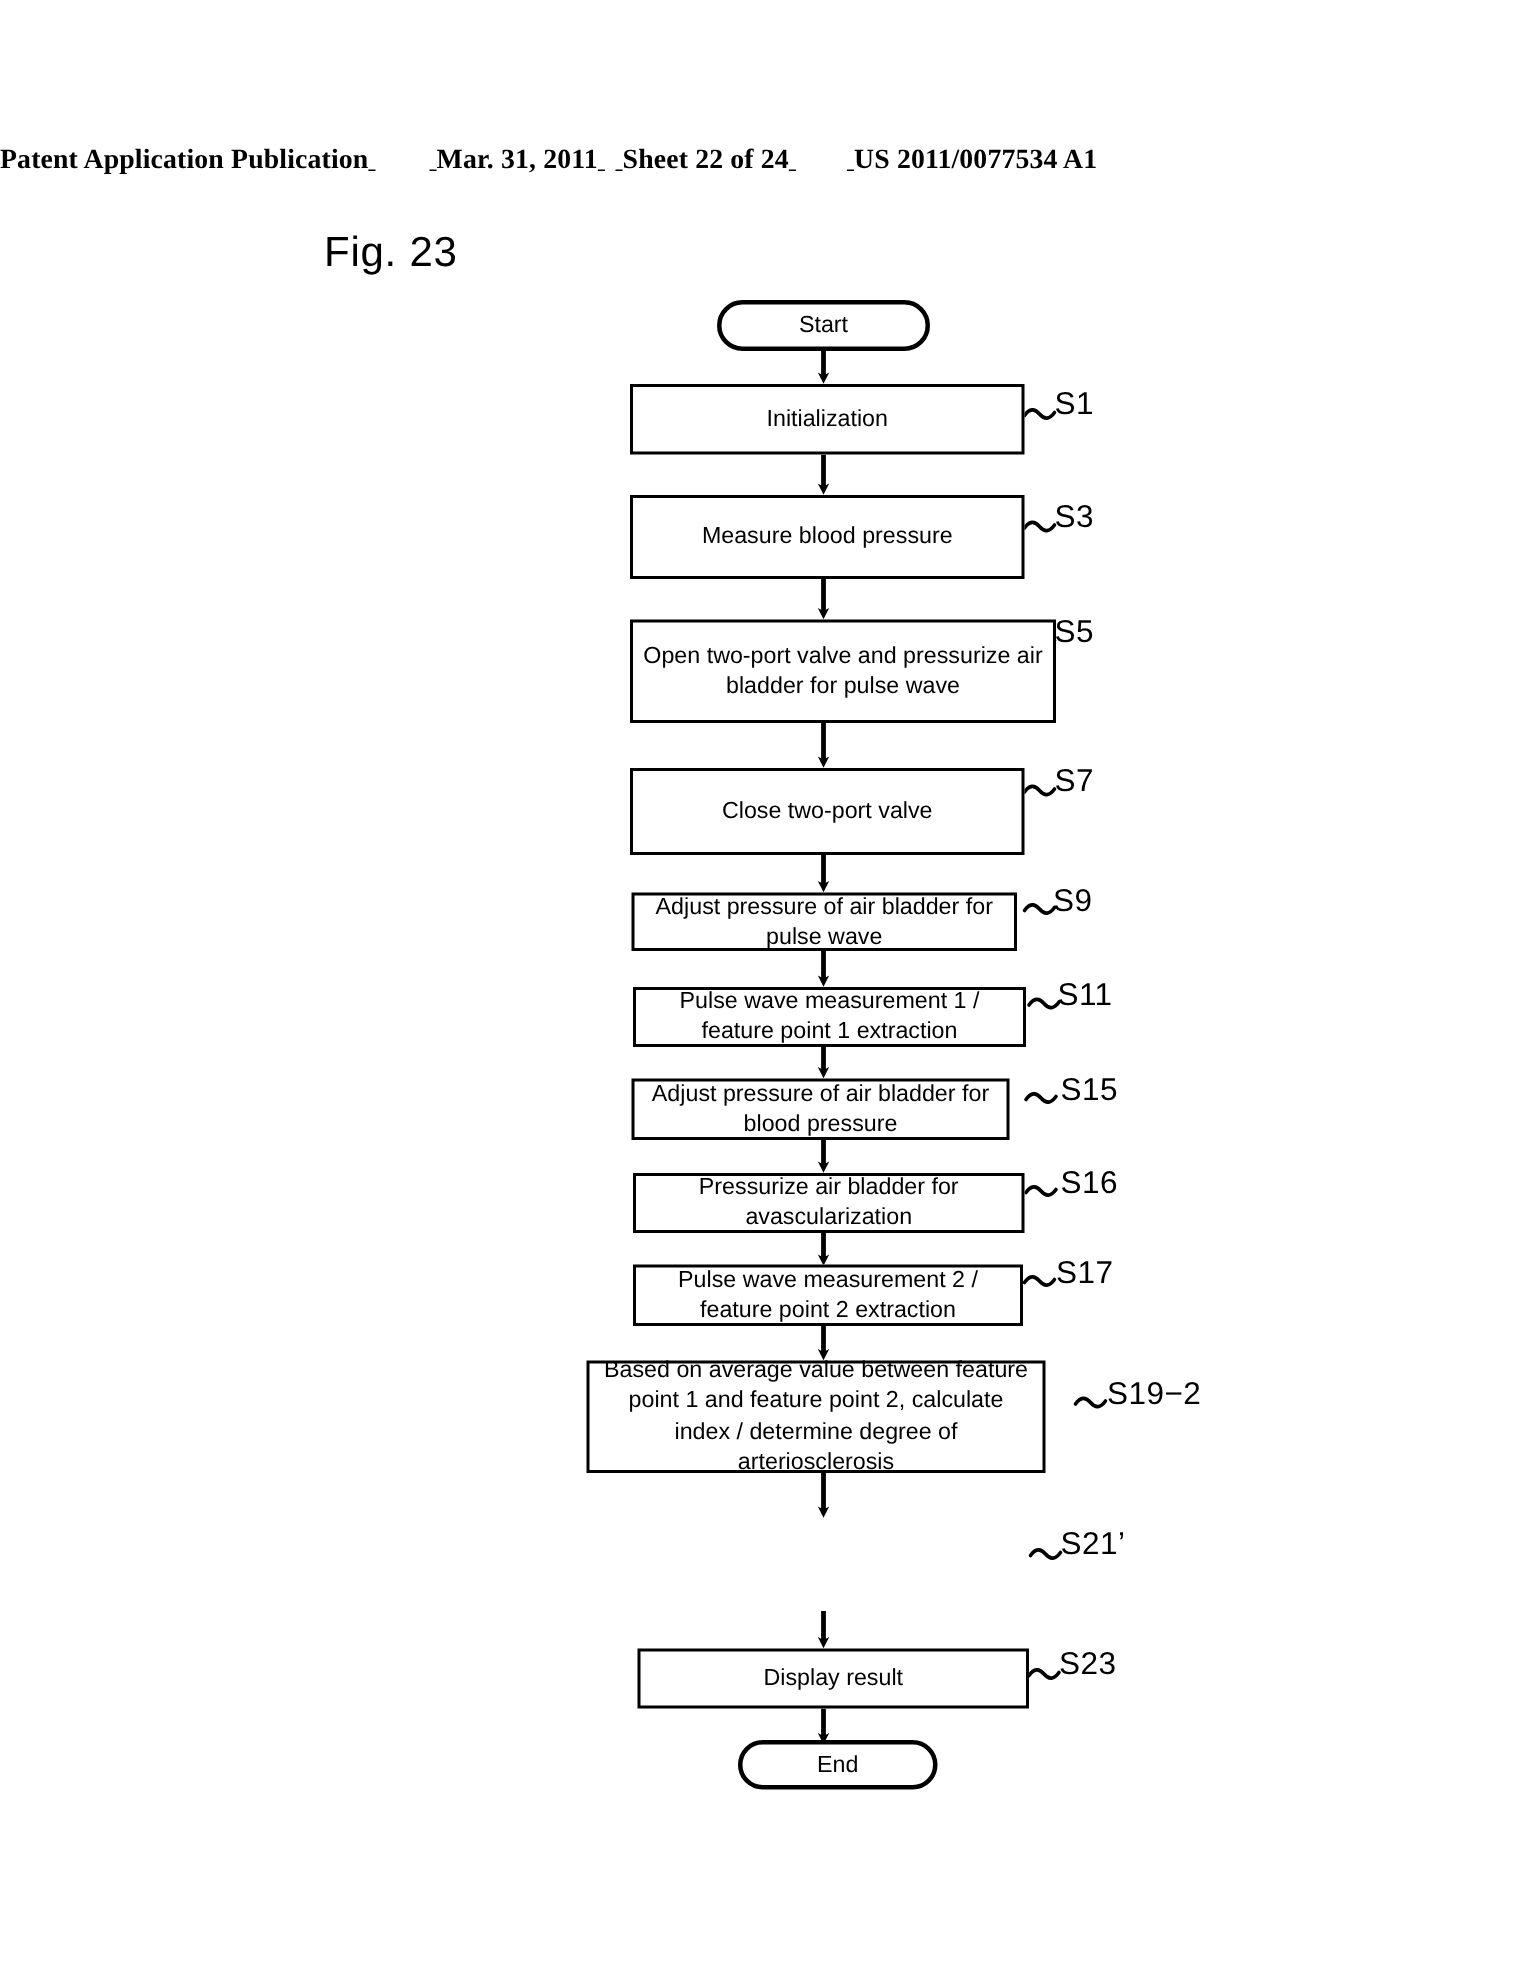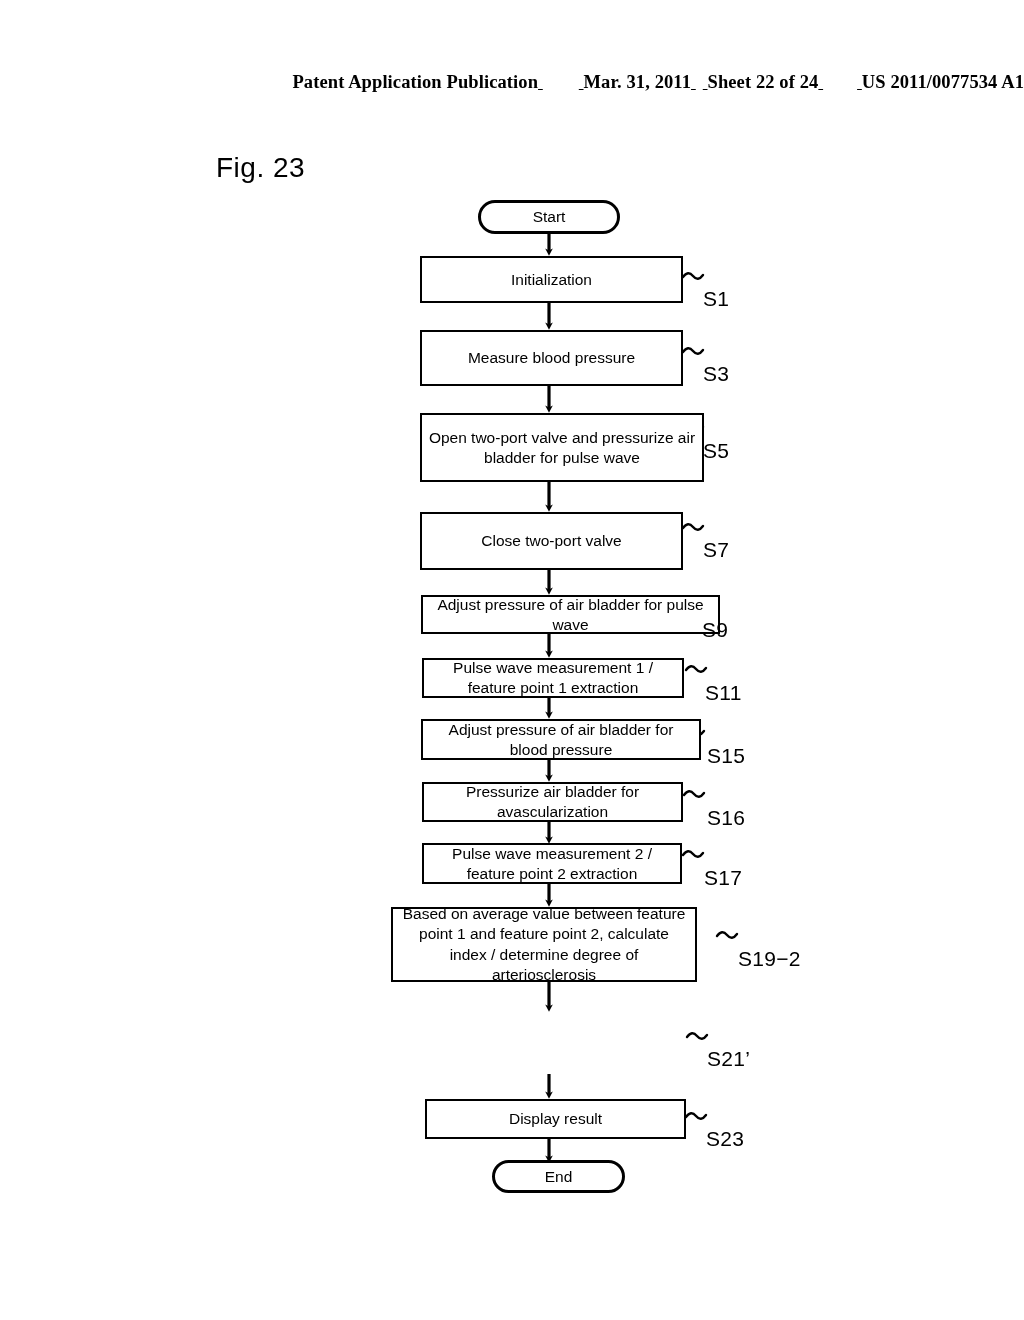--- a/index.html
+++ b/index.html
@@ -12,24 +12,24 @@
     height: 1320px;
     position: relative;
     font-family: "Liberation Sans", sans-serif;
     color: #000000;
     overflow: hidden;
   }
 
   
   #pub-header {
     position: absolute;
-    top: 72px;
+    top: 97px;
     left: 0;
     width: 1024px;
-    text-align: right;
+    text-align: left;
     font-family: "Liberation Serif", serif;
     font-weight: bold;
     font-size: 18.5px;
     letter-spacing: 0.1px;
     white-space: nowrap;
     text-decoration: underline;
   }
   #pub-header .seg { display: inline-block; }
   #pub-header .gap-a { display: inline-block; width: 36px; }
   #pub-header .gap-b { display: inline-block; width: 34px; }
@@ -72,21 +72,20 @@
     border-width: 3px;
     font-size: 15.5px;
   }
 
   .steplabel {
     position: absolute;
     font-size: 21px;
     font-family: "Liberation Sans", sans-serif;
     letter-spacing: 0.3px;
     white-space: nowrap;
-    margin-top: 29px;
   }
 
   svg#connectors {
     position: absolute;
     left: 0;
     top: 0;
     width: 1024px;
     height: 1320px;
     pointer-events: none;
   }
@@ -163,31 +162,31 @@
   <div class="node" style="left:404px; top:413px; width:284px; height:69px;">
     <span>Open two-port valve and pressurize air bladder for pulse wave</span>
   </div>
   <div class="steplabel" style="left:687px; top:410px;">S5</div>
 
   <div class="node" style="left:404px; top:512px; width:263px; height:58px;">
     <span>Close two-port valve</span>
   </div>
   <div class="steplabel" style="left:687px; top:509px;">S7</div>
 
-  <div class="node" style="left:405px; top:595px; width:299px; height:39px;">
+  <div class="node" style="left:405px; top:595px; width:257px; height:39px;">
     <span>Adjust pressure of air bladder for pulse wave</span>
   </div>
   <div class="steplabel" style="left:686px; top:589px;">S9</div>
 
   <div class="node" style="left:406px; top:658px; width:262px; height:40px;">
     <span>Pulse wave measurement 1 / feature point 1 extraction</span>
   </div>
   <div class="steplabel" style="left:689px; top:652px;">S11</div>
 
-  <div class="node" style="left:405px; top:719px; width:280px; height:41px;">
+  <div class="node" style="left:405px; top:719px; width:252px; height:41px;">
     <span>Adjust pressure of air bladder for blood pressure</span>
   </div>
   <div class="steplabel" style="left:691px; top:715px;">S15</div>
 
   <div class="node" style="left:406px; top:782px; width:261px; height:40px;">
     <span>Pressurize air bladder for avascularization</span>
   </div>
   <div class="steplabel" style="left:691px; top:777px;">S16</div>
 
   <div class="node" style="left:406px; top:843px; width:260px; height:41px;">

